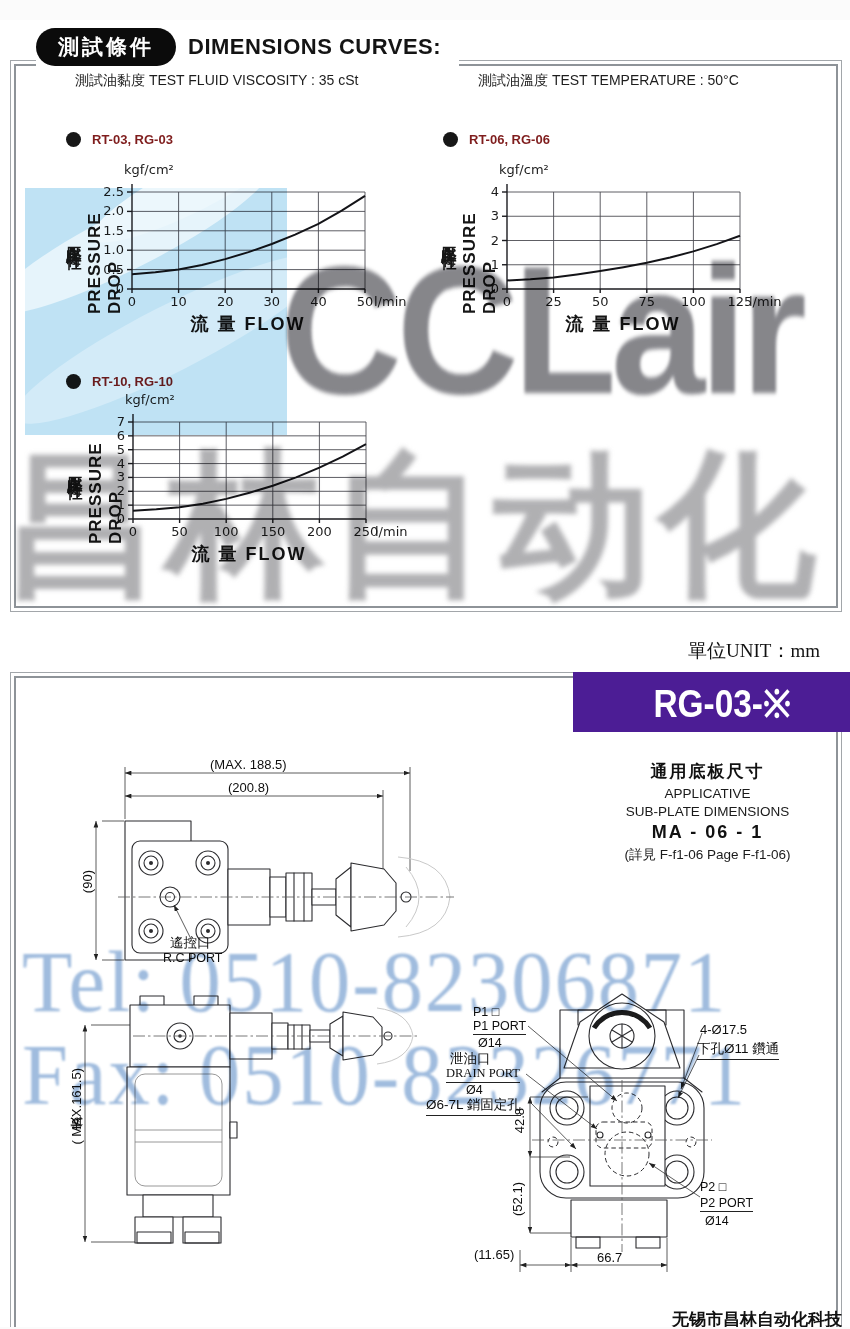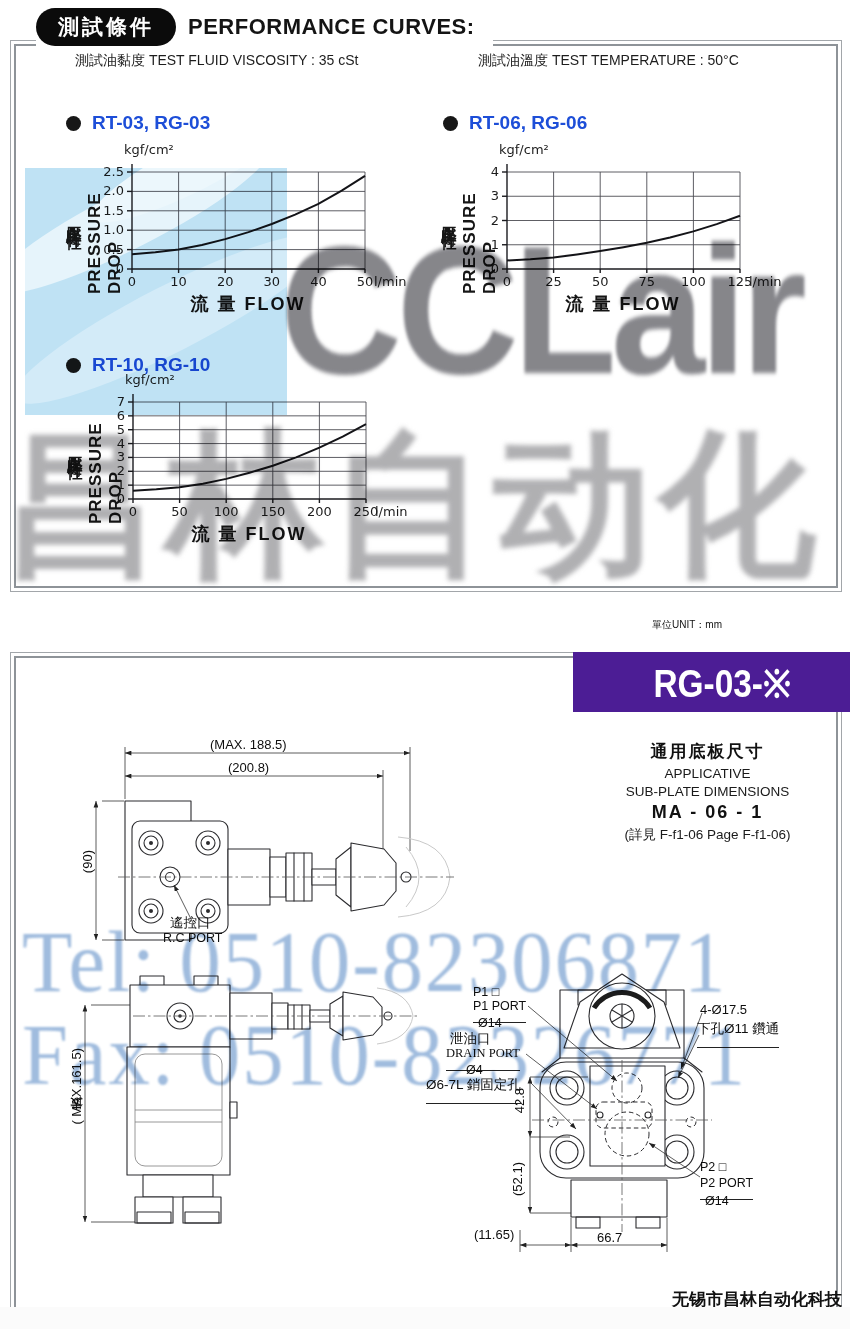--- a/index.html
+++ b/index.html
@@ -1,74 +1,74 @@
 <!DOCTYPE html>
 <html><head>
 <meta charset="utf-8">
 <style>
   html,body{margin:0;padding:0;background:#fbfbfb;}
   #page{position:relative;width:850px;height:1307px;background:#fff;overflow:hidden;
-        font-family:"Liberation Sans",sans-serif;color:#111;}
+        font-family:"Liberation Sans",sans-serif;color:#111;margin-top:20px;}
 
   
   .section{position:absolute;border:1px solid #a2a6aa;}
   .section .inner{position:absolute;inset:3px;border:2px solid #8e9398;pointer-events:none;}
   #sec1{left:10px;top:40px;width:830px;height:550px;}
   #sec2{left:10px;top:652px;width:830px;height:666px;}
 
   
   .hdr{position:absolute;display:flex;align-items:center;gap:12px;background:#fff;
        padding:0 18px 2px 0;z-index:3;}
   .badge{background:#0b0b0b;color:#fff;border-radius:26px;padding:5px 22px;
          font-size:21px;font-weight:bold;letter-spacing:3px;white-space:nowrap;}
   .hdr-title{font-size:22px;font-weight:bold;letter-spacing:.5px;color:#141414;white-space:nowrap;}
 
   .cond{position:absolute;font-size:14px;color:#1d1d1d;z-index:2;white-space:nowrap;}
 
   
   .chart-head{position:absolute;display:flex;align-items:center;gap:11px;z-index:2;}
   .dot{width:15px;height:15px;border-radius:50%;background:#171717;}
-  .chart-head span{font-size:19px;font-weight:bold;color:#1d4ed8;}
+  .chart-head span{font-size:13px;font-weight:bold;color:#7f1d1d;}
   .chart{position:absolute;width:352px;height:178px;z-index:2;}
   .chart svg{display:block;}
   .ylab{position:absolute;left:2px;top:6px;height:148px;display:flex;align-items:center;gap:2px;}
   .yl-cn{writing-mode:vertical-rl;text-orientation:upright;font-size:15px;font-weight:600;
          letter-spacing:3px;color:#161616;}
   .yl-en{writing-mode:vertical-rl;transform:rotate(180deg);font-size:17px;font-weight:600;
          letter-spacing:1px;color:#161616;}
   .xlab{position:absolute;top:152px;left:122px;width:128px;text-align:center;
         font-size:18px;font-weight:600;letter-spacing:2px;color:#141414;white-space:nowrap;}
   .cgrid{stroke:#4c4c52;stroke-width:.9;}
   .cax{stroke:#1b1b1f;stroke-width:1.4;}
   .ccurve{stroke:#141418;stroke-width:2;fill:none;}
   .chart text{font-family:"DejaVu Sans",sans-serif;font-size:13px;fill:#1c1c1c;}
 
   
-  #unit-label{position:absolute;left:652px;top:618px;font-size:10px;z-index:2;}
+  #unit-label{position:absolute;left:688px;top:618px;font-size:19px;z-index:2;font-family:Liberation Serif, serif;}
   #rg-banner{position:absolute;left:573px;top:652px;width:265px;height:60px;background:#4c1d95;
              display:flex;align-items:center;justify-content:center;z-index:3;padding-left:17px;}
   #rg-banner span{color:#fff;font-size:38px;font-weight:bold;transform:scaleX(.88);white-space:nowrap;}
   #subplate{position:absolute;left:585px;top:740px;width:245px;text-align:center;z-index:2;}
   #subplate .l1{font-size:17px;font-weight:600;letter-spacing:2px;}
   #subplate .l2,#subplate .l3,#subplate .l5{font-size:13.5px;margin-top:3px;color:#1a1a1a;}
   #subplate .l4{font-size:18px;font-weight:bold;letter-spacing:2px;margin-top:3px;}
 
   
   .dwg-wrap{position:absolute;z-index:1;}
   .ln{stroke:#2b2b2e;fill:none;stroke-width:1.1;stroke-linejoin:round;stroke-linecap:round;}
   .fw{fill:#fff;}
   .dim{stroke:#333;stroke-width:.8;fill:none;}
   .cl{stroke:#555;stroke-width:.8;stroke-dasharray:12 3 2.5 3;fill:none;}
   .dash{stroke:#2b2b2e;stroke-width:1;fill:none;stroke-dasharray:4.5 3;}
   .ghost{stroke:#c9c9c9;stroke-width:1;fill:none;}
   .lt{stroke:#7d7d7d;stroke-width:.8;fill:none;}
   .dlab{position:absolute;font-size:12.5px;color:#0e0e0e;white-space:nowrap;z-index:2;}
   .dlab.cn{font-size:13.5px;}
   .dlab.dimtxt{font-size:13px;}
-  .ul{border-bottom:1.2px solid #222;padding-bottom:9px;}
+  .ul{border-bottom:1.2px solid #222;padding-bottom:1px;}
   .vtext{writing-mode:vertical-rl;transform:rotate(180deg);}
 
   #footer{position:absolute;right:8px;top:1288px;font-size:17px;font-weight:bold;z-index:2;}
 
   
   .wm{position:absolute;mix-blend-mode:multiply;pointer-events:none;z-index:6;white-space:nowrap;}
   #wm-blue{left:25px;top:168px;width:262px;height:247px;background:#bfe2f4;overflow:hidden;}
   #wm-blue .s{position:absolute;border-radius:50%;}
   #wm-blue .s1{left:-50px;top:22px;width:310px;height:58px;background:#e6f4fb;transform:rotate(-27deg);}
   #wm-blue .s2{left:-30px;top:118px;width:350px;height:66px;background:#d3ebf8;transform:rotate(-27deg);}
@@ -91,21 +91,21 @@
 
   <div class="section" id="sec1">
       <div class="inner"></div>
     </div>
   <div class="section" id="sec2">
       <div class="inner"></div>
     </div>
 
   <div class="hdr" style="left:36px;top:8px;">
     <span class="badge">測試條件</span>
-    <span class="hdr-title">PERFORMANCE CURVES:</span>
+    <span class="hdr-title">DIMENSIONS CURVES:</span>
   </div>
   <div class="cond" style="left:75px;top:52px;">測試油黏度  TEST FLUID VISCOSITY : 35 cSt</div>
   <div class="cond" style="left:478px;top:52px;">測試油溫度  TEST TEMPERATURE : 50°C</div>
 
   <div class="chart-head" style="left:66px;top:112px;">
     <span class="dot"></span>
     <span>RT-03, RG-03</span>
   </div>
   <div class="chart-head" style="left:443px;top:112px;">
     <span class="dot"></span>

